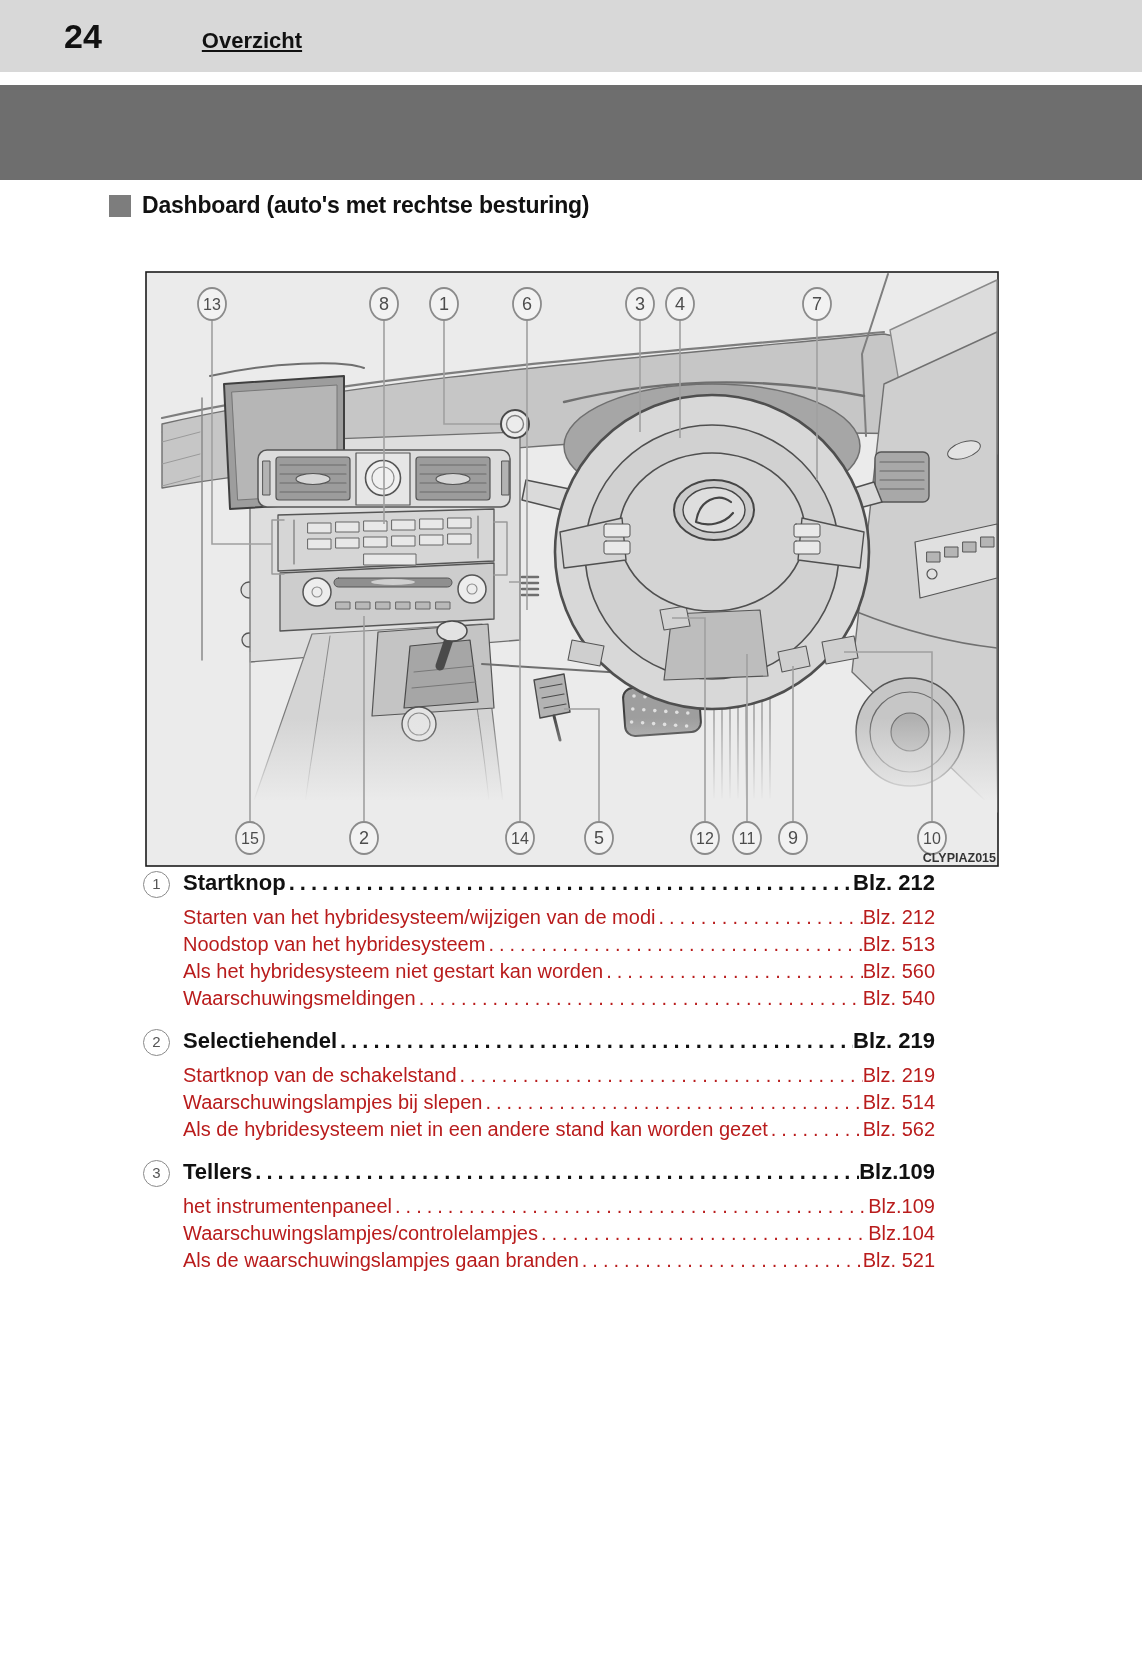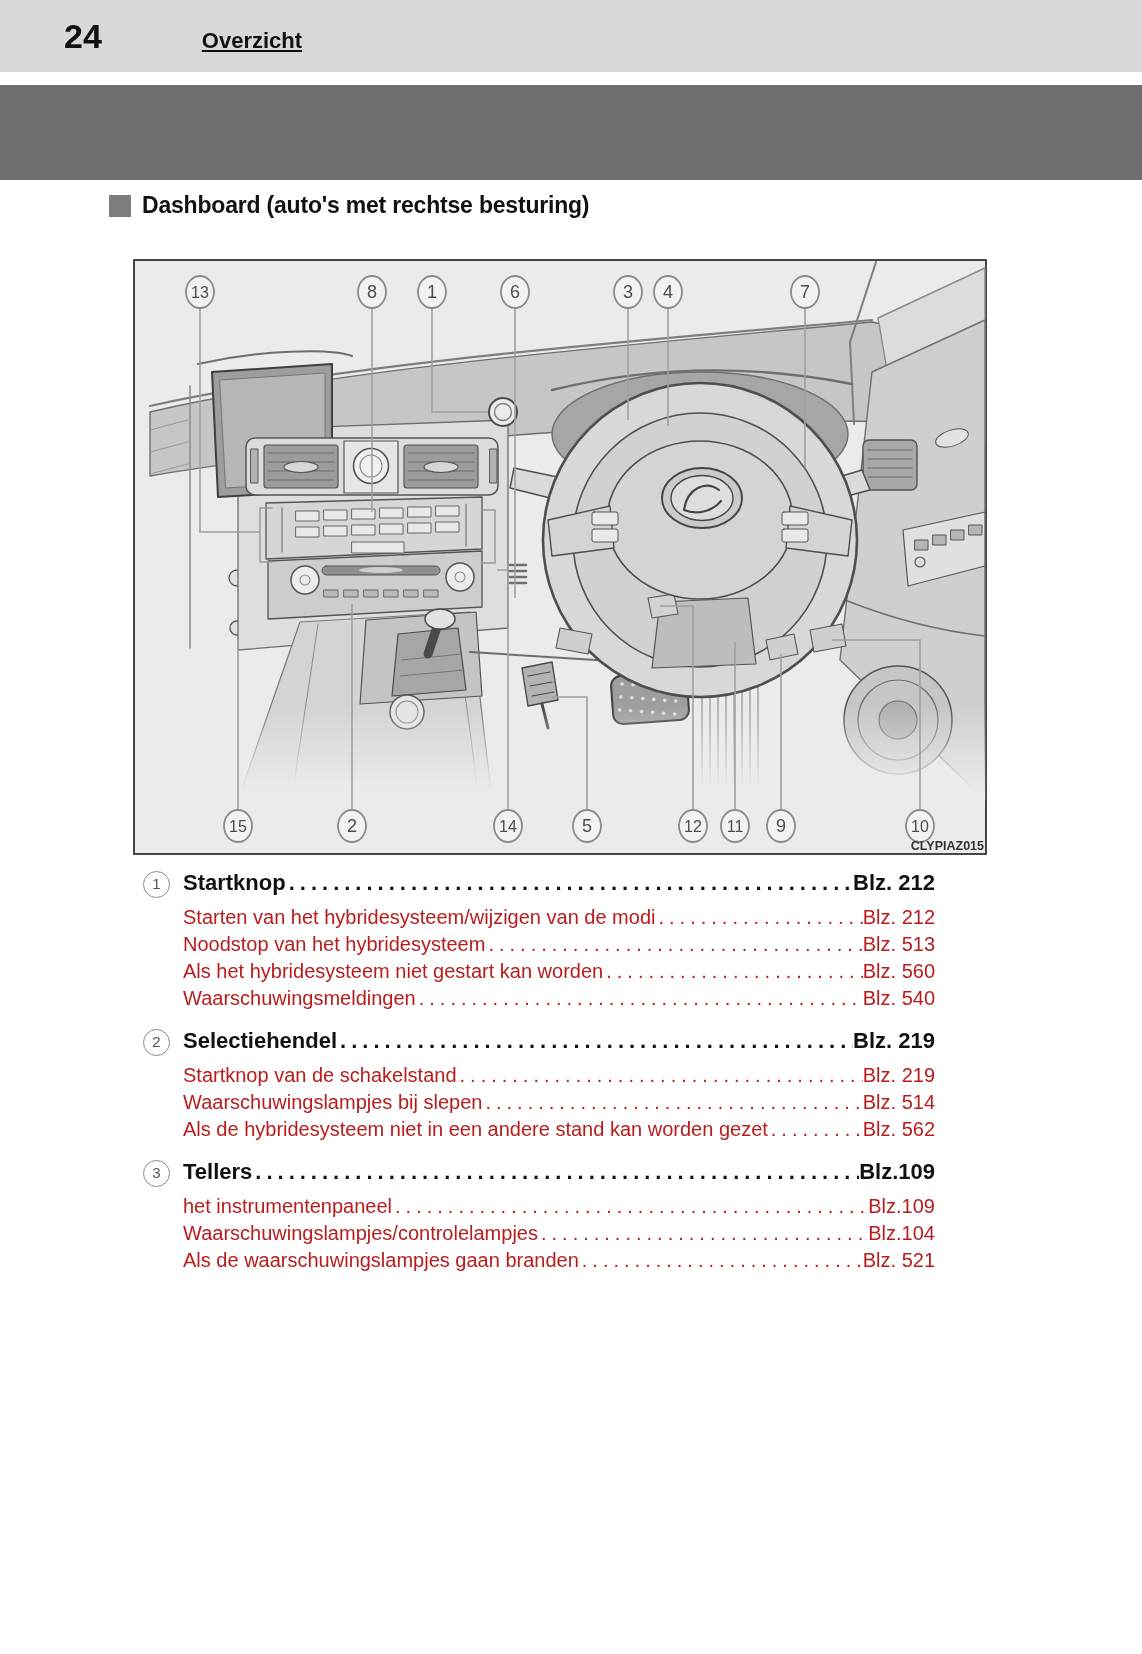--- a/index.html
+++ b/index.html
@@ -6,21 +6,21 @@
   .page{position:relative;width:1142px;height:1654px;background:#fff;overflow:hidden;
         font-family:"Liberation Sans", sans-serif;color:#111;}
   .topbar{position:absolute;left:0;top:0;width:1142px;height:72px;background:var(--band-light,#d8d8d8);
           display:flex;align-items:baseline;gap:36px;}
   .pagenum{font-size:34px;font-weight:bold;margin-left:64px;line-height:72px;}
   .chapter{font-size:22px;font-weight:bold;margin-left:64px;text-decoration:underline;}
   .darkband{position:absolute;left:0;top:85px;width:1142px;height:95px;background:var(--band-dark,#6e6e6e);}
   .section-head{position:absolute;left:95px;top:192px;display:flex;align-items:center;margin-left:14px;}
   .bullet{width:22px;height:22px;background:var(--bullet,#7d7d7d);margin-right:11px;flex:0 0 auto;}
   .section-head h2{font-size:23px;font-weight:bold;margin:0;letter-spacing:-0.2px;}
-  figure.diagram{position:absolute;left:133px;top:259px;margin:0;width:722px;height:596px;text-decoration:underline;}
+  figure.diagram{position:absolute;left:133px;top:259px;margin:12px;width:722px;height:596px;text-decoration:underline;}
   .index{position:absolute;left:143px;top:868px;width:792px;}
   .row-main{display:flex;align-items:baseline;font-size:22px;font-weight:bold;line-height:30px;
             margin-top:14px;margin-bottom:6px;}
   .row-main:first-child{margin-top:0;}
   .row-sub{display:flex;align-items:baseline;font-size:20px;line-height:27px;padding-left:40px;color:#b91c1c;}
   .circ{flex:0 0 auto;width:25px;height:25px;border:1.7px solid #8a8a8a;border-radius:50%;
         color:#555;font-size:15px;font-weight:normal;display:inline-flex;align-items:center;
         justify-content:center;margin-right:13px;align-self:center;position:relative;top:1px;}
   .lbl{white-space:nowrap;}
   .dots{flex:1 1 auto;overflow:hidden;white-space:nowrap;letter-spacing:5px;padding:0 3px;}

